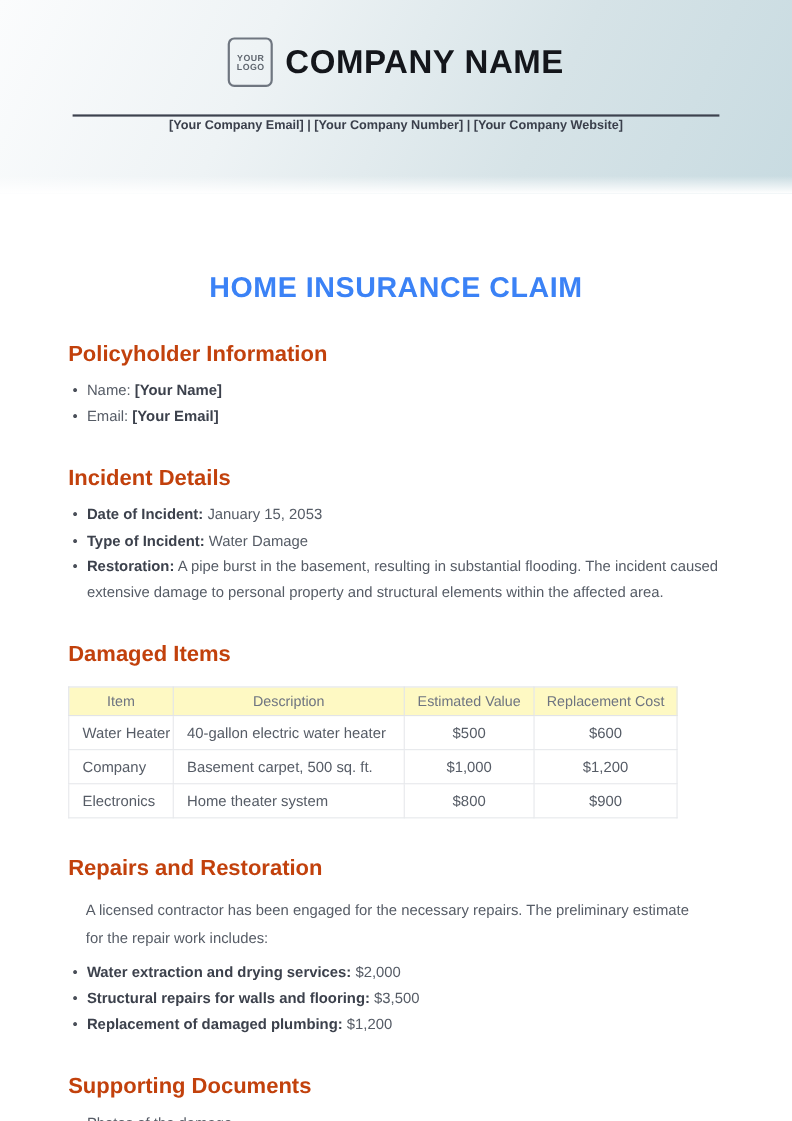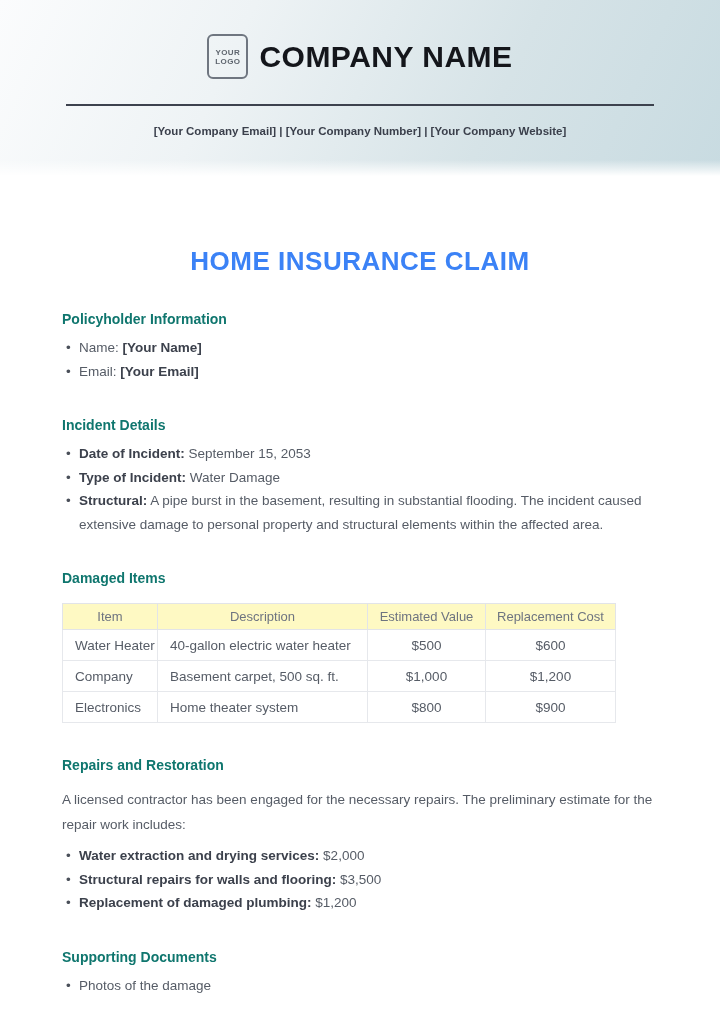--- a/index.html
+++ b/index.html
@@ -39,61 +39,61 @@
     font-weight: 800;
     letter-spacing: .5px;
     color: #14161b;
   }
   .divider {
     width: 588px;
     margin: 25px auto 0;
     border-top: 2px solid #3d424e;
   }
   .contact-line {
-    margin-top: 19px;
+    margin-top: 2px;
     text-align: center;
     font-size: 11.5px;
     font-weight: 600;
     color: #3a3f4b;
   }
   
   .content { padding: 0 62px; }
   .doc-title {
     margin-top: 70px;
     text-align: center;
     font-size: 26px;
     font-weight: 700;
     letter-spacing: .5px;
     color: #3b82f6;
   }
   h2 {
     margin: 34px 0 9px;
-    font-size: 14px;
+    font-size: 20px;
     font-weight: 700;
-    color: #0f766e;
+    color: #c2410c;
   }
   .bullets { list-style: none; }
   .bullets li {
     position: relative;
     padding-left: 17px;
     font-size: 13.5px;
     line-height: 23.5px;
     color: #565c66;
   }
   .bullets li::before {
     content: "•";
     position: absolute;
     left: 4px;
     color: #4a4f59;
   }
   .bullets b { color: #3c414c; font-weight: 700; }
   .intro {
     font-size: 13.5px;
     line-height: 25px;
-    margin: 14px 0 7px;
+    margin: 14px 16px 7px;
     color: #565c66;
   }
   
   .items-table {
     width: 553px;
     margin-top: 17px;
     border-collapse: collapse;
     table-layout: fixed;
     font-size: 13.5px;
   }
@@ -142,23 +142,23 @@
     <h2>Policyholder Information</h2>
     <ul class="bullets">
       <li><span>Name:</span> <b>[Your Name]</b></li>
       <li><span>Email:</span> <b>[Your Email]</b></li>
     </ul>
   </section>
 
   <section>
     <h2>Incident Details</h2>
     <ul class="bullets">
-      <li><b>Date of Incident:</b> <span>September 15, 2053</span></li>
+      <li><b>Date of Incident:</b> <span>January 15, 2053</span></li>
       <li><b>Type of Incident:</b> <span>Water Damage</span></li>
-      <li><b>Structural:</b> <span>A pipe burst in the basement, resulting in substantial flooding. The incident caused extensive damage to personal property and structural elements within the affected area.</span></li>
+      <li><b>Restoration:</b> <span>A pipe burst in the basement, resulting in substantial flooding. The incident caused extensive damage to personal property and structural elements within the affected area.</span></li>
     </ul>
   </section>
 
   <section>
     <h2>Damaged Items</h2>
     <table class="items-table">
       <colgroup>
           <col>
           <col>
           <col>

